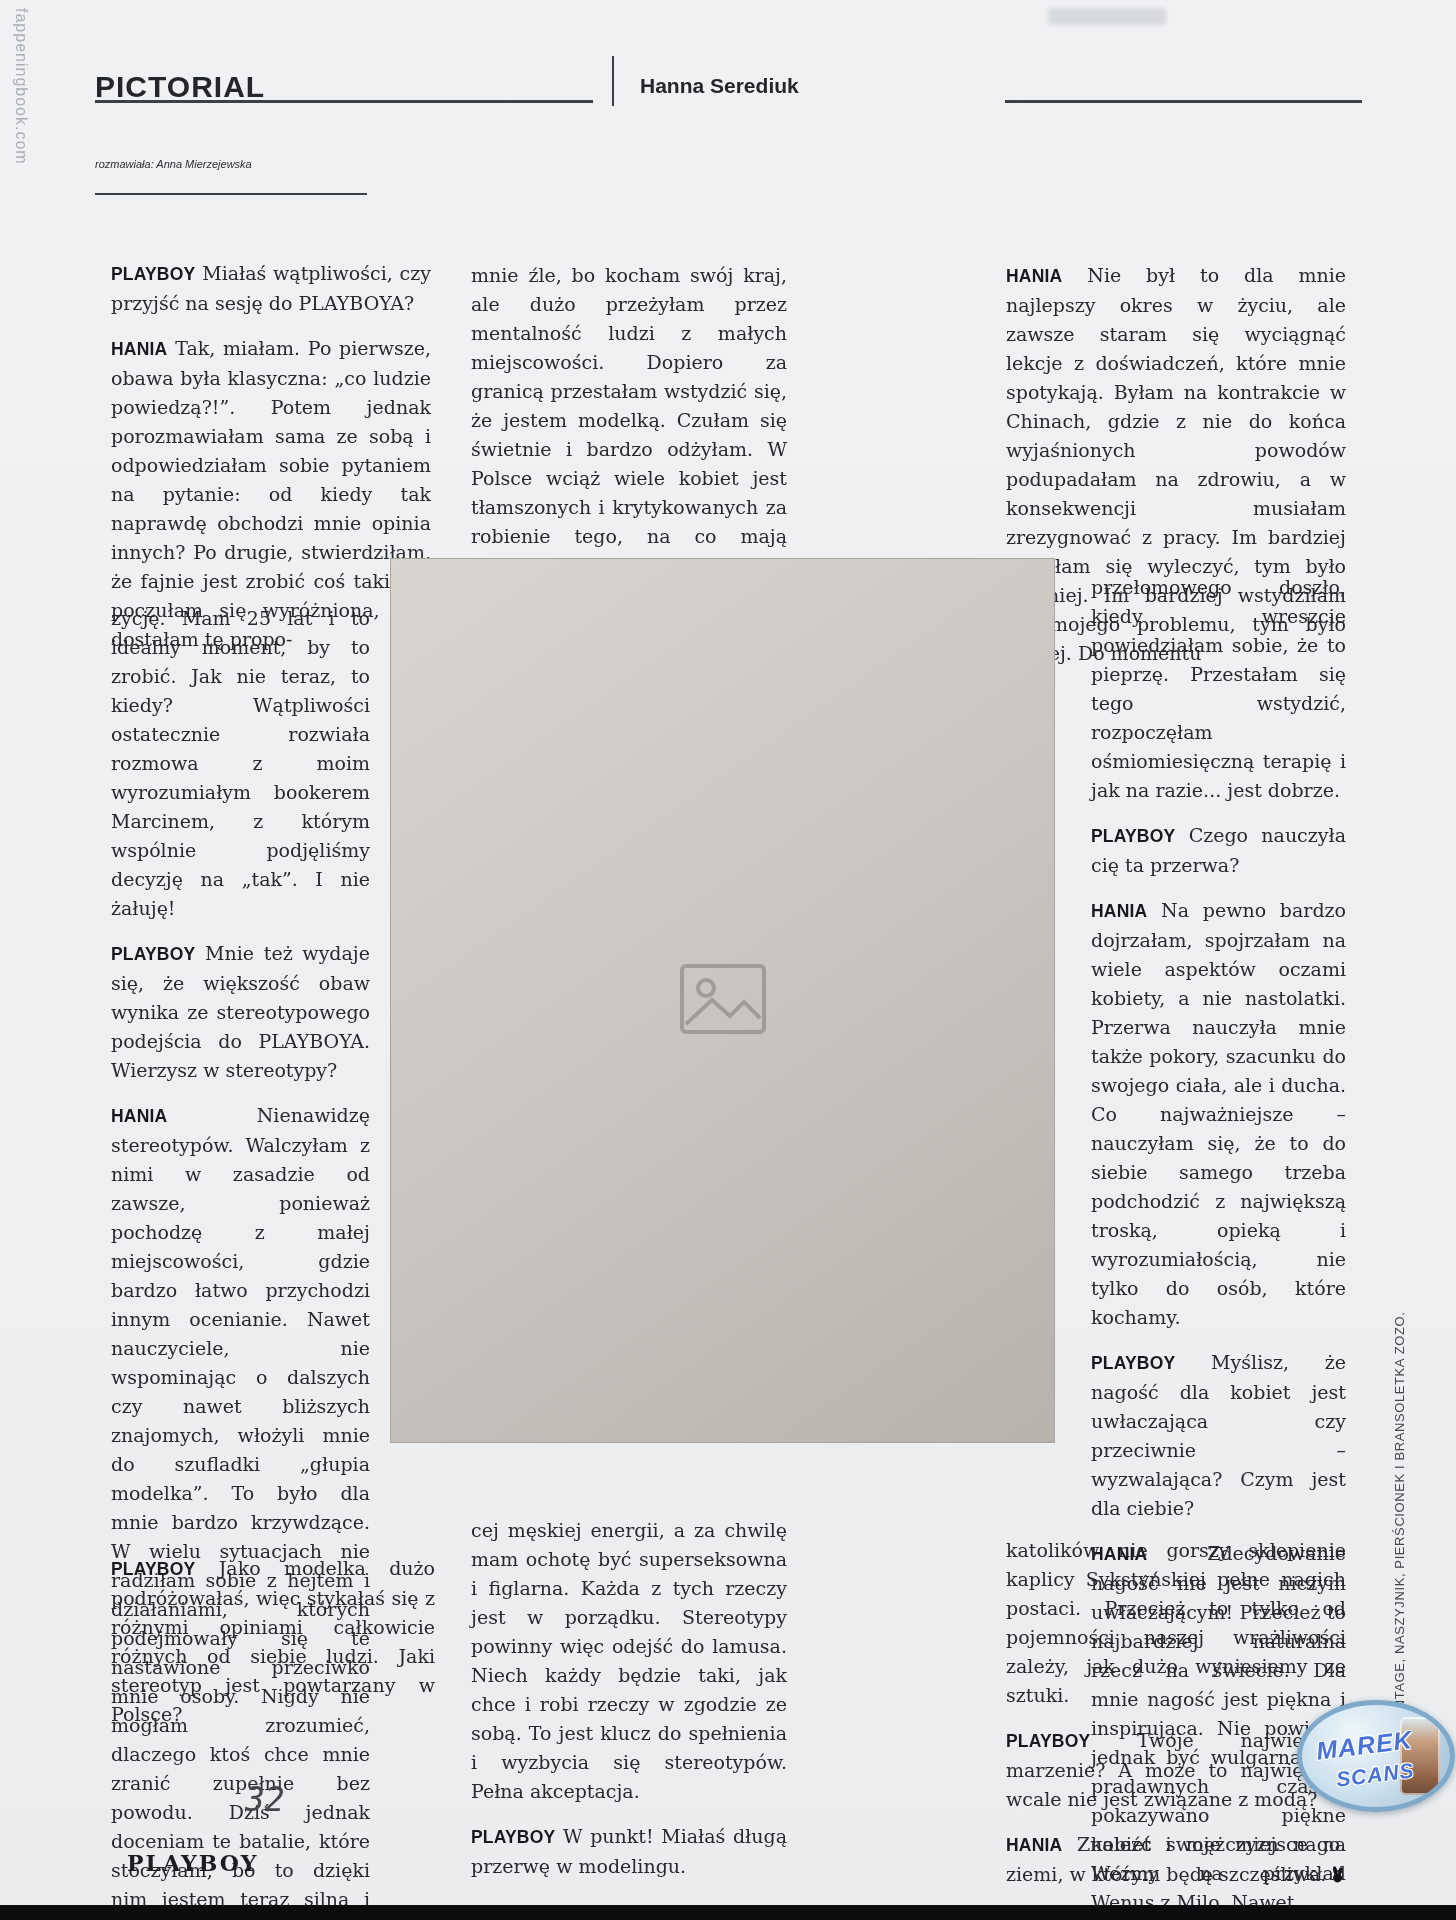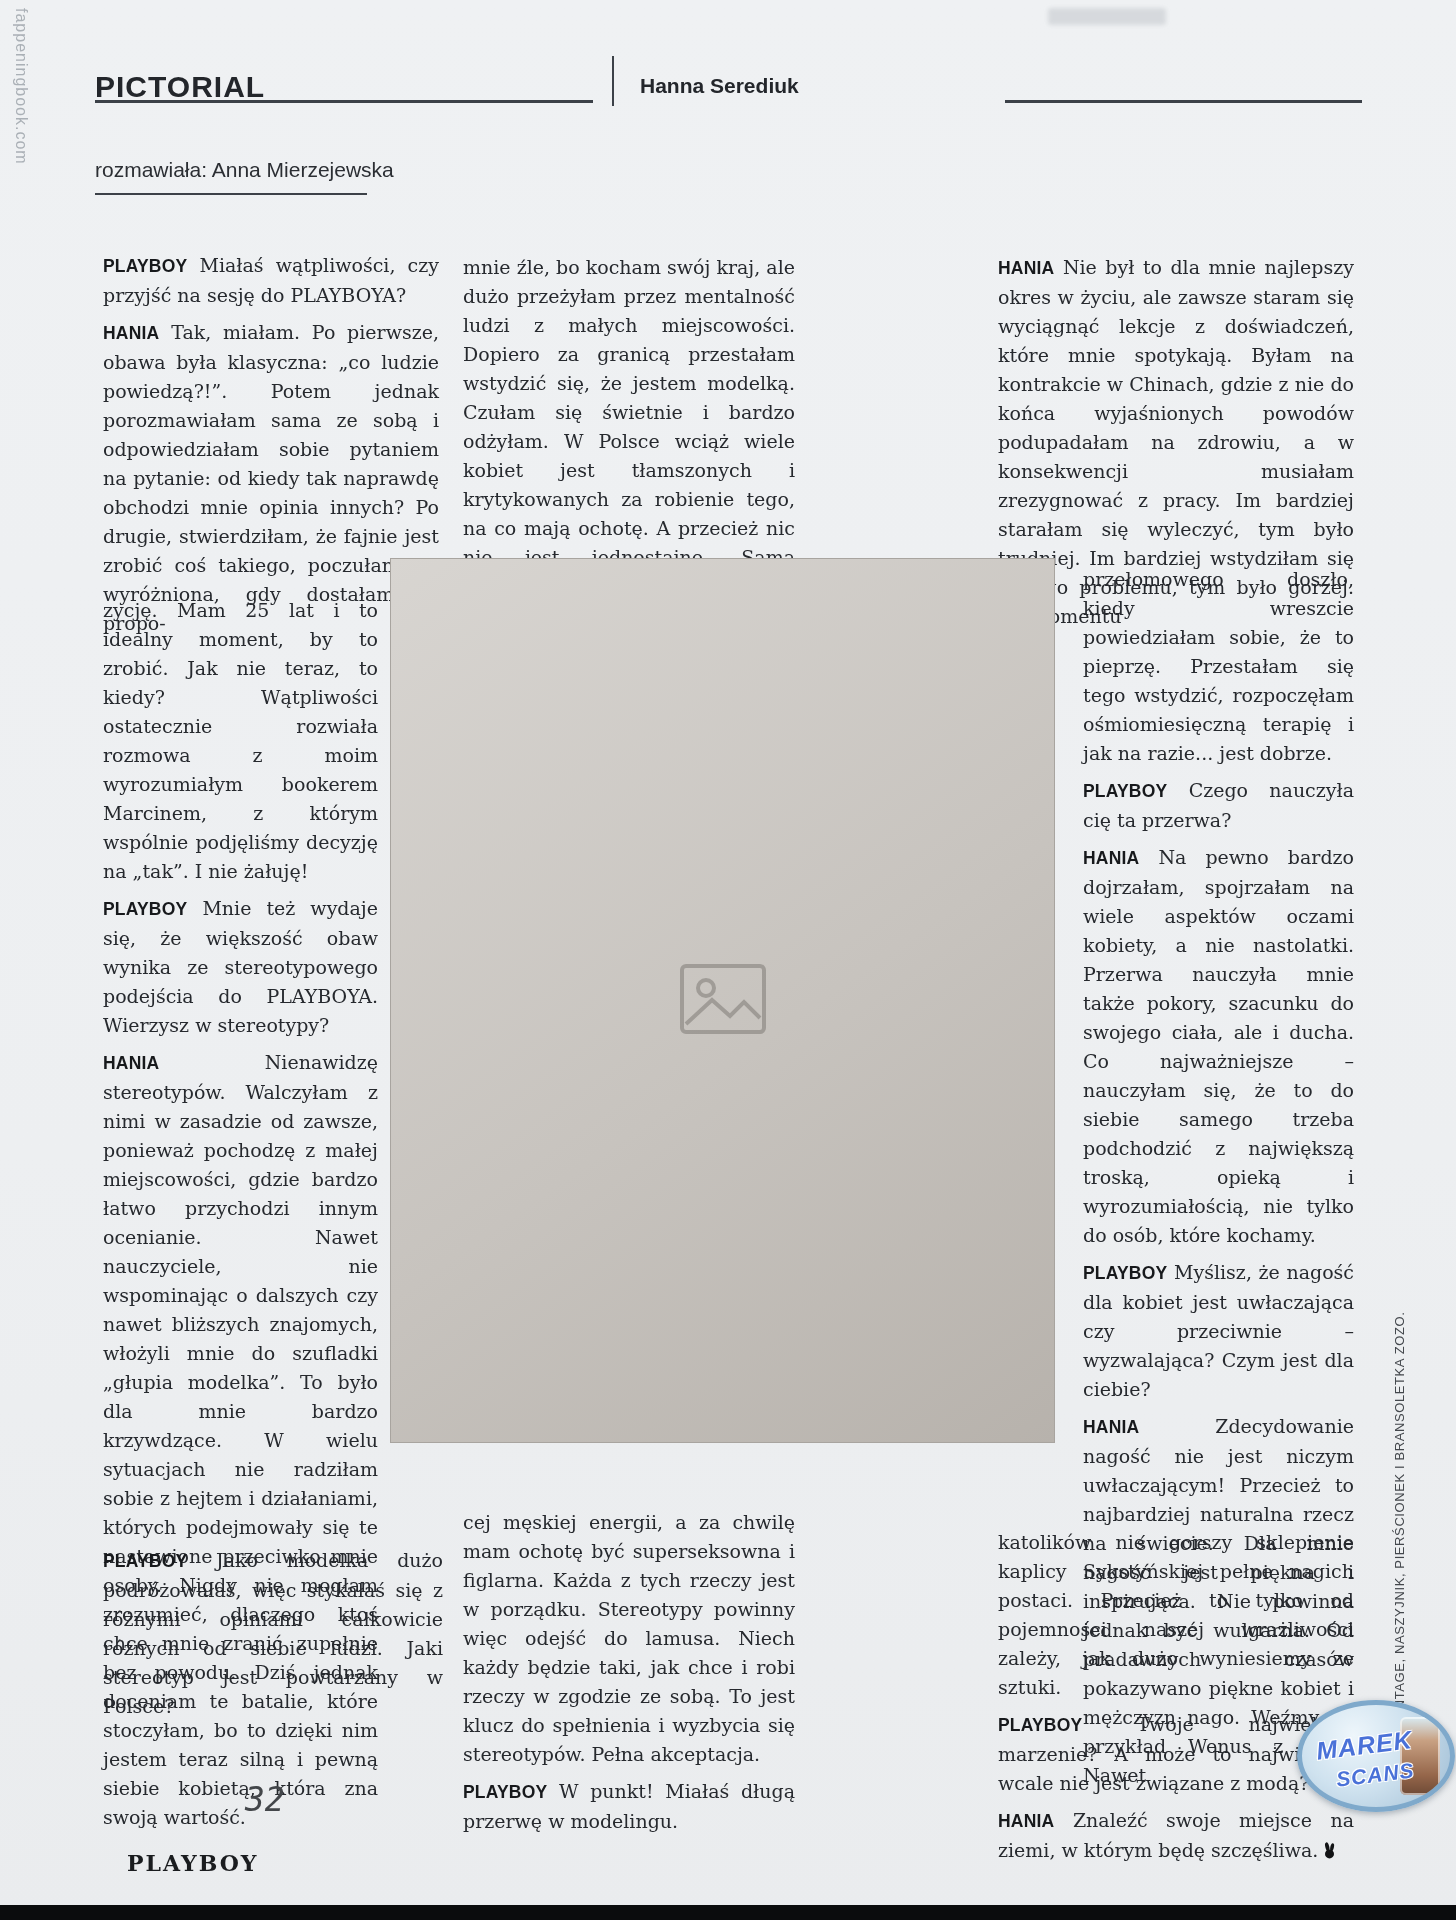--- a/index.html
+++ b/index.html
@@ -31,26 +31,26 @@
   .rule-right{left:1005px; top:100px; width:357px; height:3px;}
   .header-divider{left:612px; top:56px; width:2px; height:50px;}
   .model-name{
     position:absolute; left:640px; top:74px;
     font-family:"Liberation Sans", sans-serif;
     font-size:21px; font-weight:700; color:#23262b;
   }
   .byline{
     position:absolute; left:95px; top:158px;
     font-family:"Liberation Sans", sans-serif;
-    font-size:21px; color:#2b2e33;
+    font-size:11px; color:#2b2e33;font-style:italic;
   }
   .rule-byline{left:95px; top:193px; width:272px; height:2px;}
   
   .textblock{position:absolute; text-align:justify; font-size:19px; line-height:29px;}
-  .textblock p{margin:8px; padding:0;}
+  .textblock p{margin:16px; padding:0;}
   .speaker{
     font-family:"Liberation Sans", sans-serif;
     font-weight:900; font-size:17.5px; letter-spacing:.2px; color:#17191c;
   }
   .tb-col1-top   {left:95px;  top:243px;  width:352px;}
   .tb-col1-mid   {left:95px;  top:588px;  width:291px;}
   .tb-col1-bottom{left:95px;  top:1538px; width:356px;}
   .tb-col2-top   {left:455px; top:245px;  width:348px;}
   .tb-col2-bottom{left:455px; top:1500px; width:348px;}
   .tb-col3-top   {left:990px; top:245px;  width:372px;}

